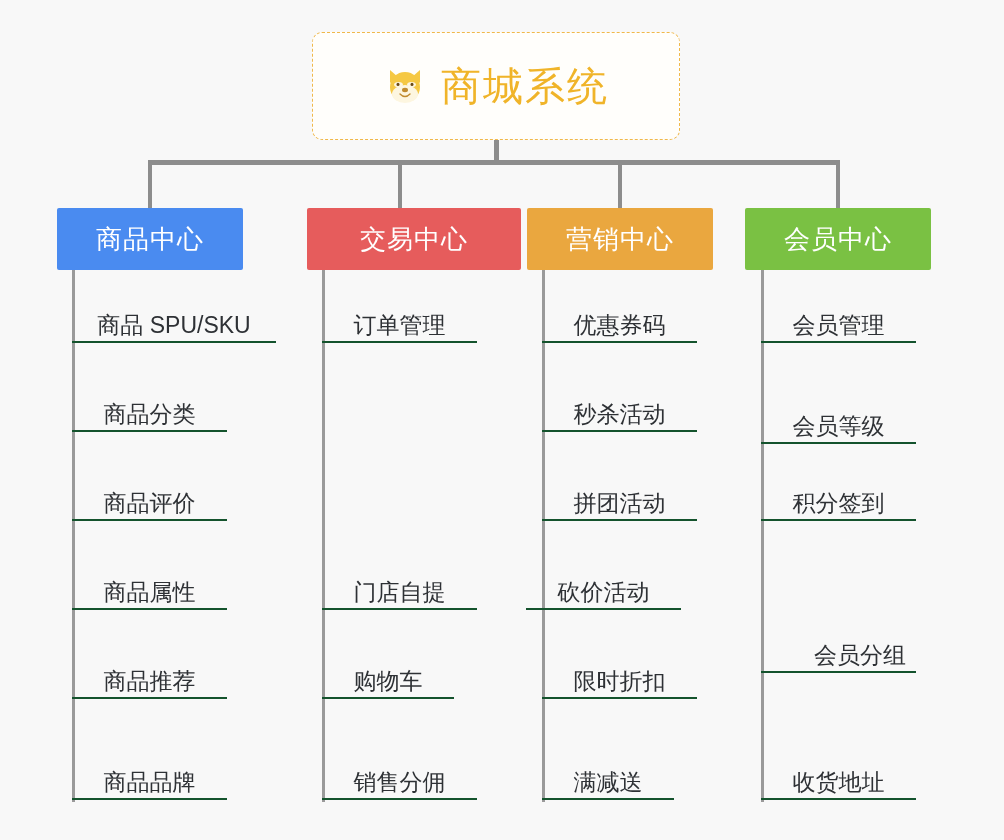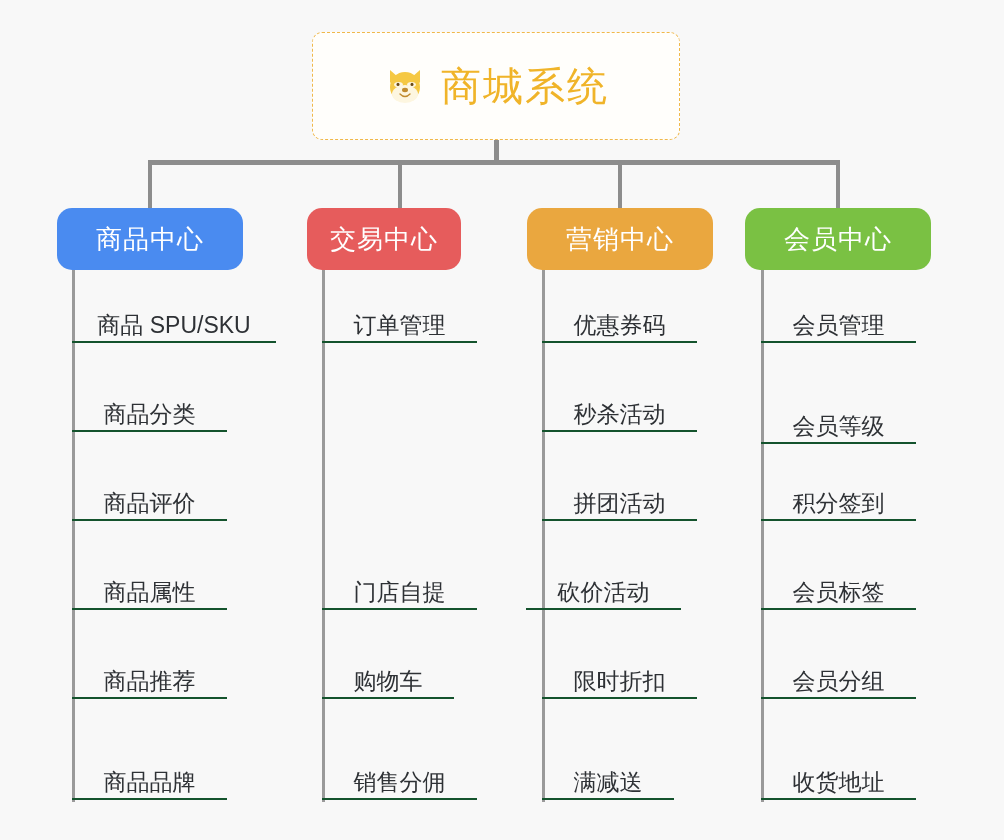--- a/index.html
+++ b/index.html
@@ -54,21 +54,21 @@
     background: #8d8d8d;
   }
   .line-v { width: 4px; }
   .line-h { height: 4px; }
 
   
   .cat-header {
     position: absolute;
     top: 208px;
     height: 62px;
-    border-radius: 15px;
+    border-radius: 2px;
     display: flex;
     align-items: center;
     justify-content: center;
     color: #ffffff;
     font-size: 26px;
     letter-spacing: 1px;
     white-space: nowrap;
     font-family: Liberation Mono, monospace;
   }
 
@@ -145,21 +145,21 @@
   <div class="leaf" style="left:72px; top:564px; width:155px;">
     <span class="leaf-label">商品属性</span>
   </div>
   <div class="leaf" style="left:72px; top:653px; width:155px;">
     <span class="leaf-label">商品推荐</span>
   </div>
   <div class="leaf" style="left:72px; top:754px; width:155px;">
     <span class="leaf-label">商品品牌</span>
   </div>
 
-  <div class="cat-header" style="left:307px; width:154px; background:#e65c5c;">
+  <div class="cat-header" style="left:307px; width:214px; background:#e65c5c;">
     <span>交易中心</span>
   </div>
   <div class="trunk" style="left:322px; top:270px; height:532px;"></div>
   <div class="leaf" style="left:322px; top:297px; width:155px;">
     <span class="leaf-label">订单管理</span>
   </div>
   <div class="leaf" style="left:322px; top:564px; width:155px;">
     <span class="leaf-label">门店自提</span>
   </div>
   <div class="leaf" style="left:322px; top:653px; width:132px;">
@@ -198,23 +198,20 @@
   <div class="trunk" style="left:761px; top:270px; height:532px;"></div>
   <div class="leaf" style="left:761px; top:297px; width:155px;">
     <span class="leaf-label">会员管理</span>
   </div>
   <div class="leaf" style="left:761px; top:398px; width:155px;">
     <span class="leaf-label">会员等级</span>
   </div>
   <div class="leaf" style="left:761px; top:475px; width:155px;">
     <span class="leaf-label">积分签到</span>
   </div>
-  <div class="leaf" style="left:761px; top:564px; width:155px;">
-    <span class="leaf-label">会员标签</span>
-  </div>
-  <div class="leaf" style="left:761px; top:653px; width:155px;">
+  <div class="leaf" style="left:761px; top:627px; width:155px;justify-content:flex-end;">
     <span class="leaf-label">会员分组</span>
   </div>
   <div class="leaf" style="left:761px; top:754px; width:155px;">
     <span class="leaf-label">收货地址</span>
   </div>
 
 </div>
 
 </body></html>

